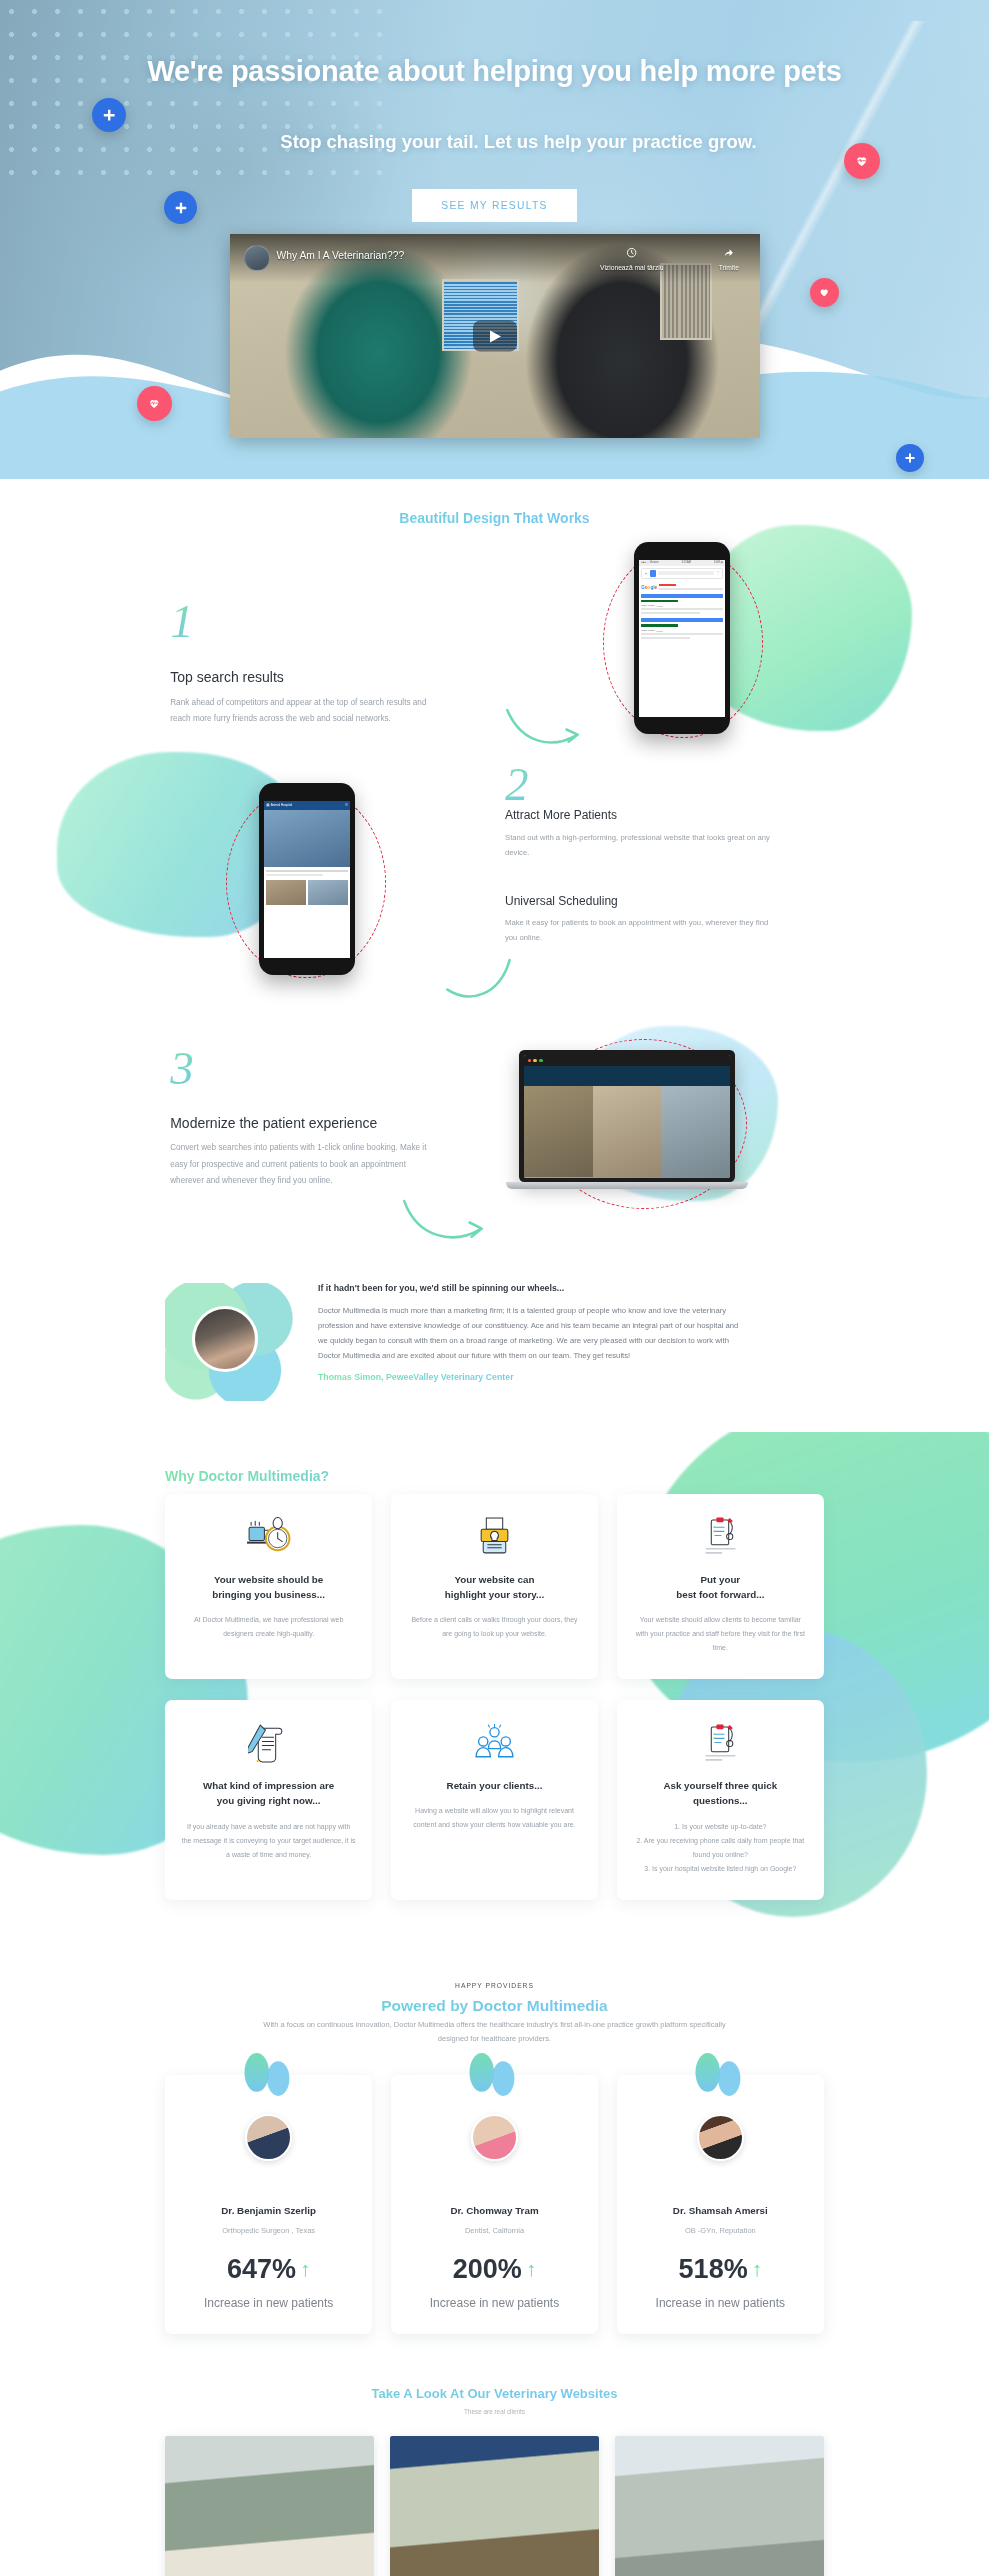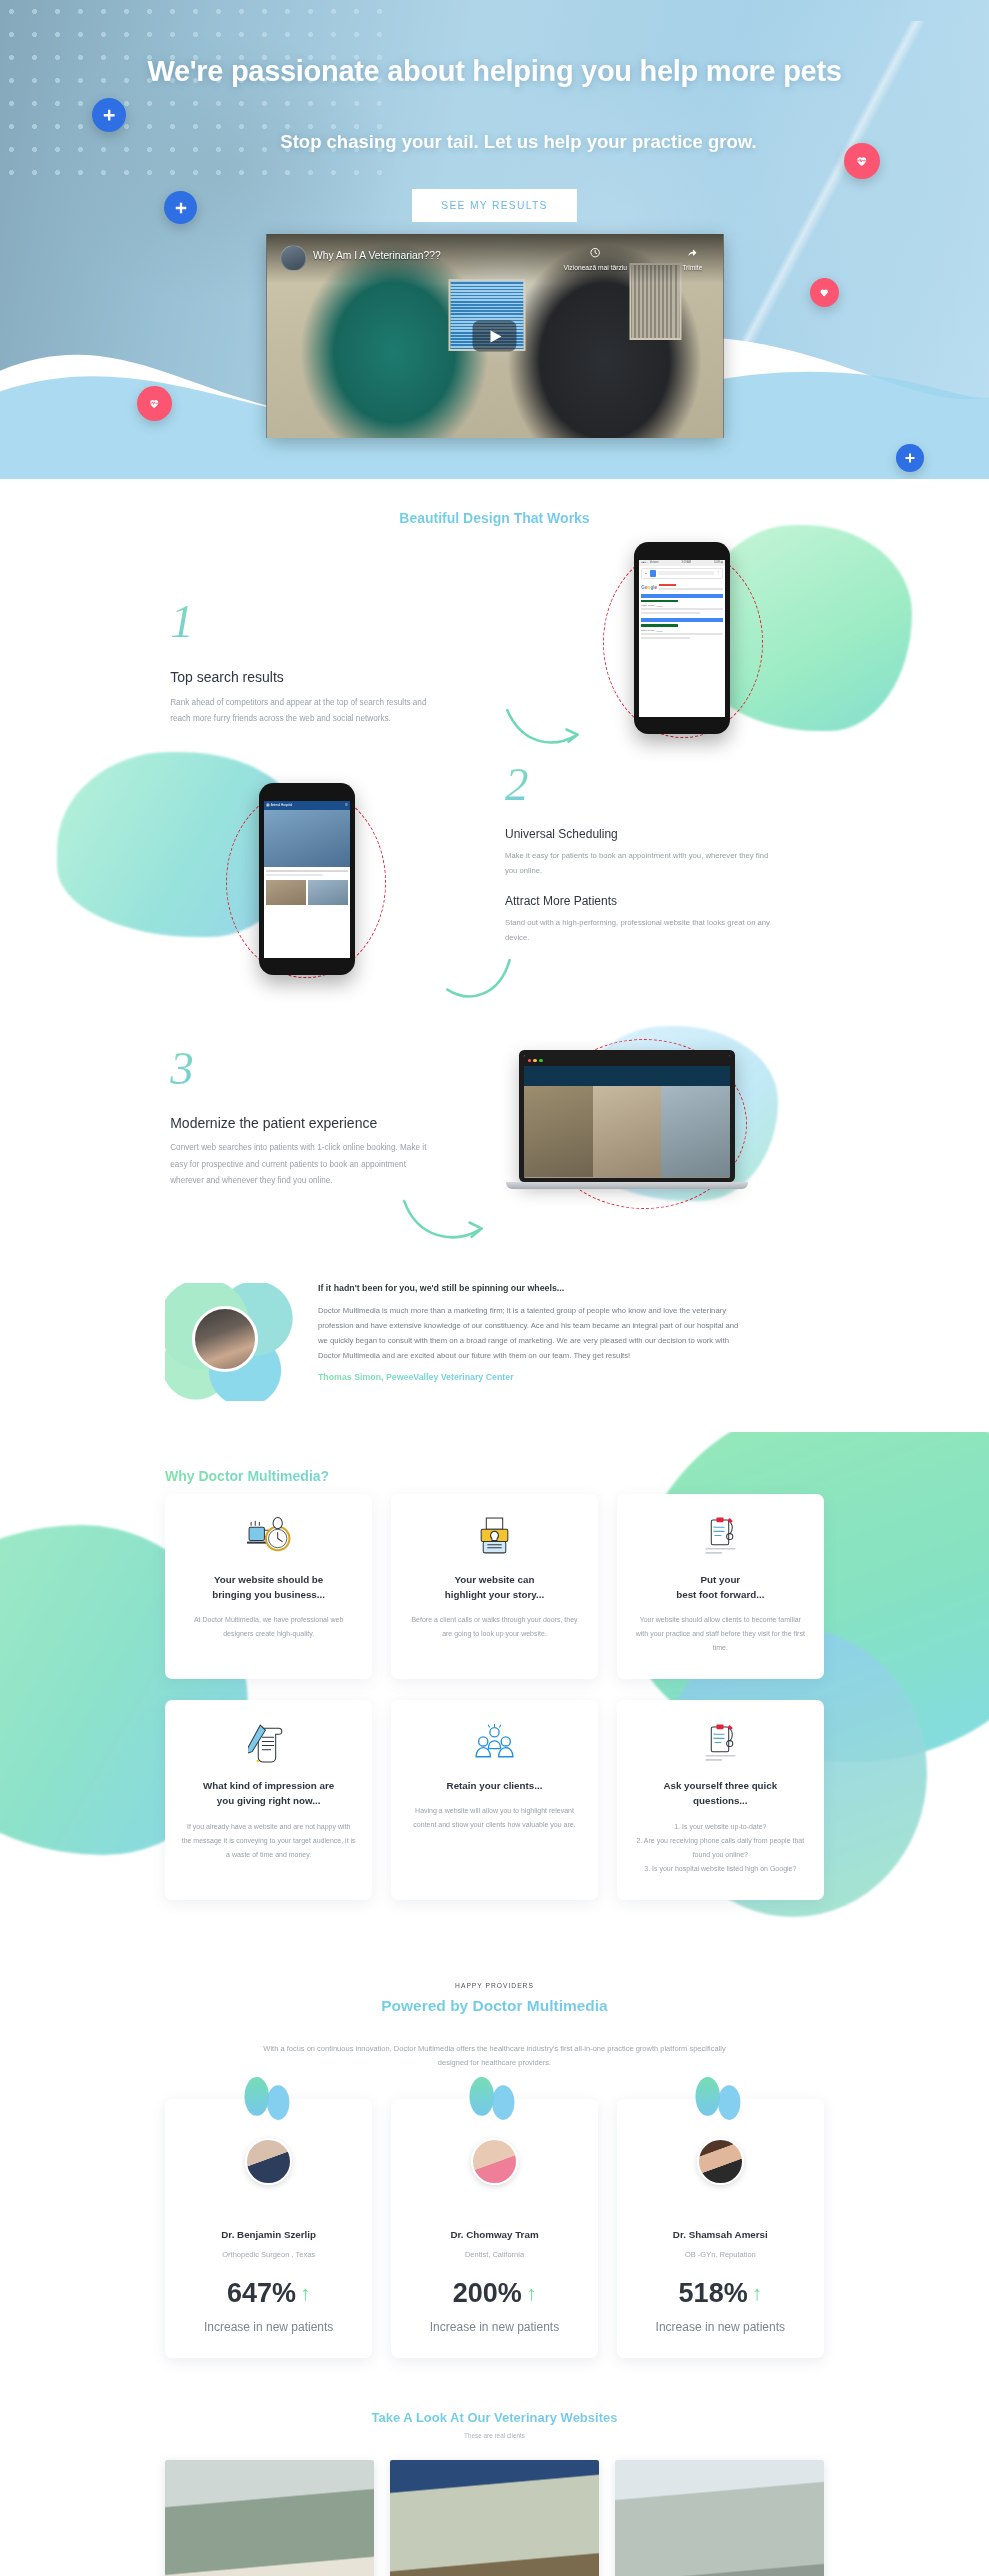--- a/index.html
+++ b/index.html
@@ -33,21 +33,21 @@
   .wave2{position:absolute;left:0;bottom:0;width:989px;height:170px;z-index:6;pointer-events:none;}
 
   
   .pill{position:absolute;border-radius:50%;display:flex;align-items:center;justify-content:center;z-index:8;
         box-shadow:0 4.1px 11.3px rgba(0,0,0,.18);}
   .pill svg{display:block}
   .p-blue{background:#2f6fe4}
   .p-pink{background:#fb5571}
 
   
-  .video-wrap{position:absolute;left:50%;transform:translateX(-50%);top:234px;width:457px;height:204px;z-index:9;
+  .video-wrap{position:absolute;left:50%;transform:translateX(-50%);top:234px;width:530px;height:204px;z-index:9;
       background:#1b1b1b;box-shadow:0 5.2px 17.5px rgba(0,0,0,.28);overflow:hidden;}
   .vthumb{position:absolute;inset:0;
      background:
       radial-gradient(ellipse 134px 155px at 28% 58%, #1e7a6e 0%, #17665c 45%, transparent 70%),
       radial-gradient(ellipse 129px 155px at 74% 62%, #2c2f33 0%, #232528 50%, transparent 75%),
       radial-gradient(ellipse 103px 93px at 52% 32%, #cfd0c4, transparent 70%),
       linear-gradient(170deg,#cfc8ae 0%,#c3bba2 40%,#b7ae96 100%);}
   .v-window{position:absolute;left:40%;top:22%;width:77px;height:72px;
      background:repeating-linear-gradient(0deg,#2e7fbf 0 1.5px,#9fd0ee 1.5px 3.1px);opacity:.95;border:2.6px solid #d9d4c2;}
   .v-cage{position:absolute;right:9%;top:14%;width:52px;height:77px;
@@ -130,21 +130,21 @@
   .cards{display:grid;grid-template-columns:repeat(3,1fr);gap:18.5px;position:relative;z-index:3;}
   .card{background:#fff;border-radius:7.2px;box-shadow:0 3.1px 13.4px rgba(90,110,130,.10);
      padding:20.6px 16.5px 24px;text-align:center;min-height:155px;}
   .card .ic{height:44px;display:flex;align-items:flex-end;justify-content:center;margin-bottom:13.4px;}
   .card h4{font-size:9.8px;color:#2f3640;font-weight:700;line-height:1.55;margin-bottom:11.3px;}
   .card p{font-size:7px;color:#9aa2ab;line-height:2.0;}
 
   
   .prov{padding:36px 0 20.6px;text-align:center;}
   .kicker{font-size:6.7px;letter-spacing:1px;color:#4a5058;text-transform:uppercase;margin-bottom:8.2px;}
-  .prov h2{font-size:15.5px;margin-bottom:27px;}
+  .prov h2{font-size:15.5px;margin-bottom:3px;}
   .prov .lead{font-size:7.5px;color:#a0a7af;line-height:1.95;width:464px;margin:0 auto 28px;}
   .pcards{display:grid;grid-template-columns:repeat(3,1fr);gap:18.5px;}
   .pcard{position:relative;background:#fff;border-radius:7.2px;box-shadow:0 3.1px 13.4px rgba(90,110,130,.12);
      padding:39px 12.4px 24px;text-align:center;}
   .pc-deco{position:absolute;left:50%;transform:translateX(-50%);top:-23px;width:68px;height:49px;}
   .pc-av{width:47px;height:47px;border-radius:50%;margin:0 auto 13.4px;border:2.1px solid #fff;
      box-shadow:0 2.1px 6.2px rgba(0,0,0,.14);}
   .pc-name{font-size:9.8px;font-weight:700;color:#2f3640;margin-bottom:10.3px;margin-top:44px;}
   .pc-role{font-size:7.5px;color:#a3aab2;margin-bottom:18.5px;}
   .pc-stat{font-size:27px;font-weight:700;color:#2f3640;display:flex;align-items:center;justify-content:center;gap:4.1px;margin-bottom:11.3px;}
@@ -307,27 +307,27 @@
           <div style="height:2.6px;background:#e8e8e8;width:70%;margin-bottom:4.1px"></div>
           <div style="display:flex;gap:1.5px">
             <div style="flex:1;height:25px;background:linear-gradient(160deg,#b2a086,#8a7a62)"></div>
             <div style="flex:1;height:25px;background:linear-gradient(160deg,#9fb6c8,#6d879c)"></div>
           </div>
         </div>
       </div>
     </div>
     <div class="step" style="position:absolute;left:340px;top:3.1px;flex-direction:column;">
       <div class="num">2</div>
+      <div>
+        <div class="st-h2">Attract More Patients</div>
+        <div class="st-p2">Stand out with a high-performing, professional website that looks great on any device.</div>
+      </div>
       <div style="margin-top:18.5px;">
         <div class="st-h2">Universal Scheduling</div>
         <div class="st-p2">Make it easy for patients to book an appointment with you, wherever they find you online.</div>
-      </div>
-      <div>
-        <div class="st-h2">Attract More Patients</div>
-        <div class="st-p2">Stand out with a high-performing, professional website that looks great on any device.</div>
       </div>
     </div>
     <svg class="arrow-c" style="left:278px;bottom:20.6px;" width="72" height="49" viewBox="0 0 140 96">
       <path d="M130 6 C110 76 52 92 8 64" stroke="#6fd9b5" stroke-width="5" fill="none" stroke-linecap="round"></path>
     </svg>
   </div>
 
   <div class="wrap" style="height:216px;">
     <div class="blob" style="right:46px;top:0;width:206px;height:175px;background:linear-gradient(140deg,#cfeefc,#a9e0f4 60%,#8fe0c8);opacity:.7"></div>
     <div class="step" style="position:absolute;left:5.2px;top:18.5px;flex-direction:column;">

